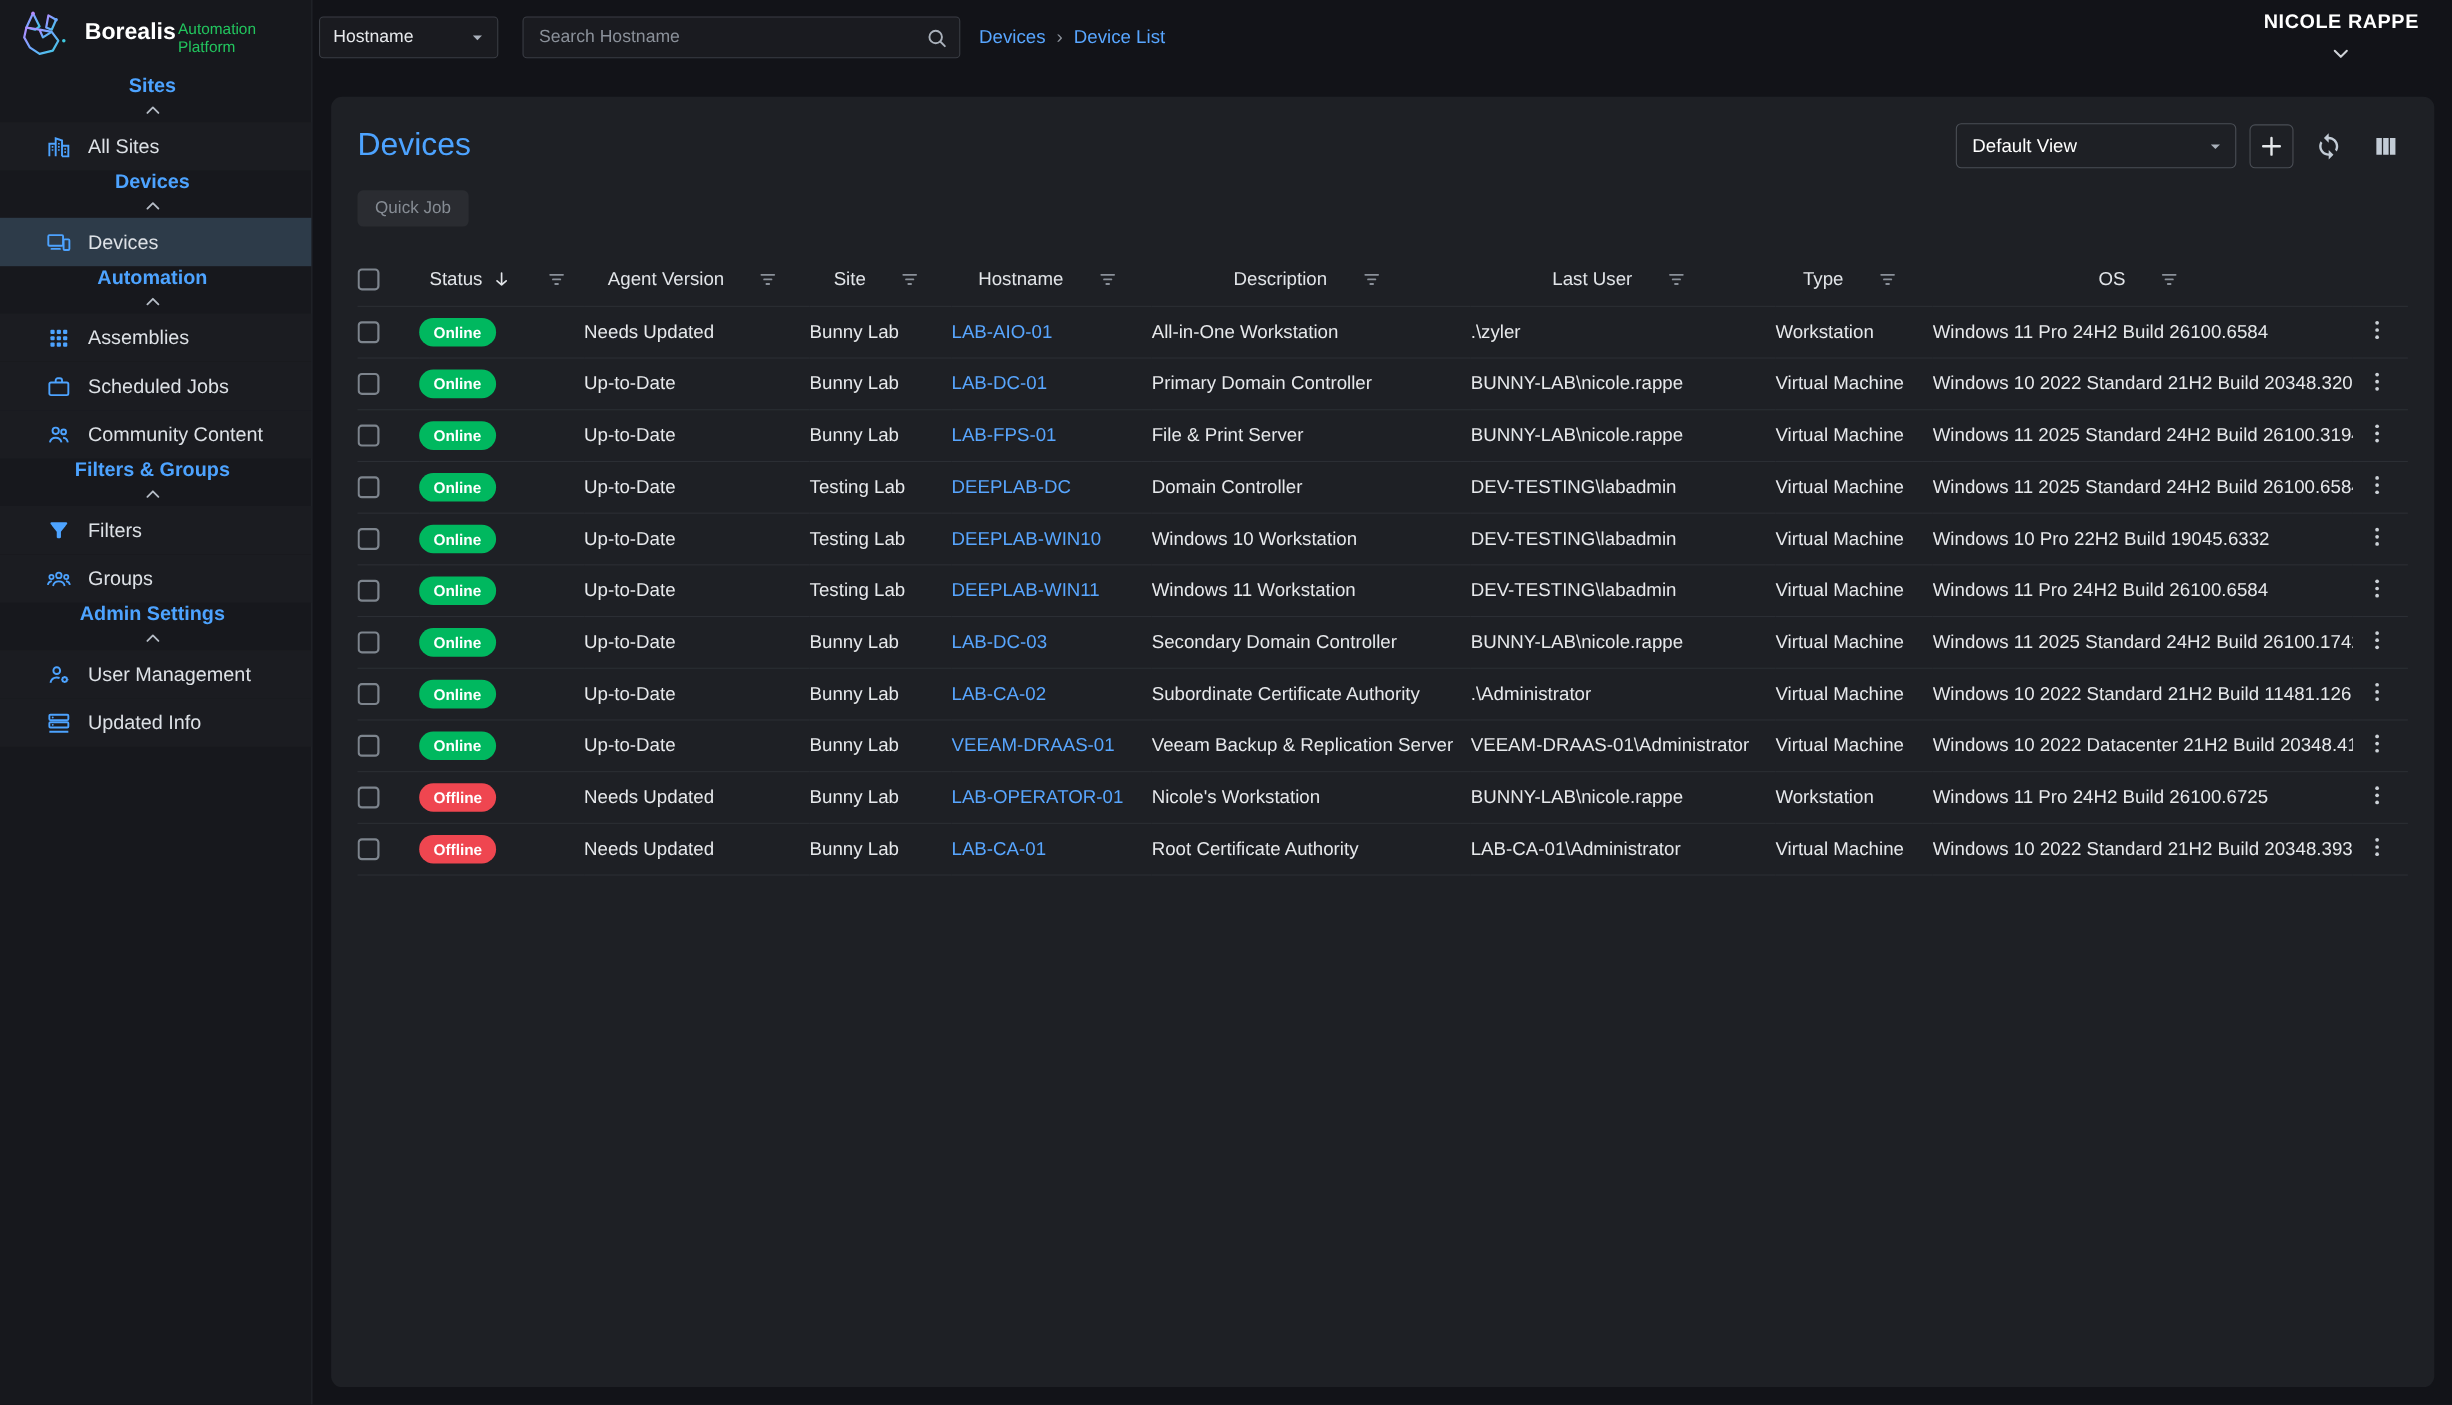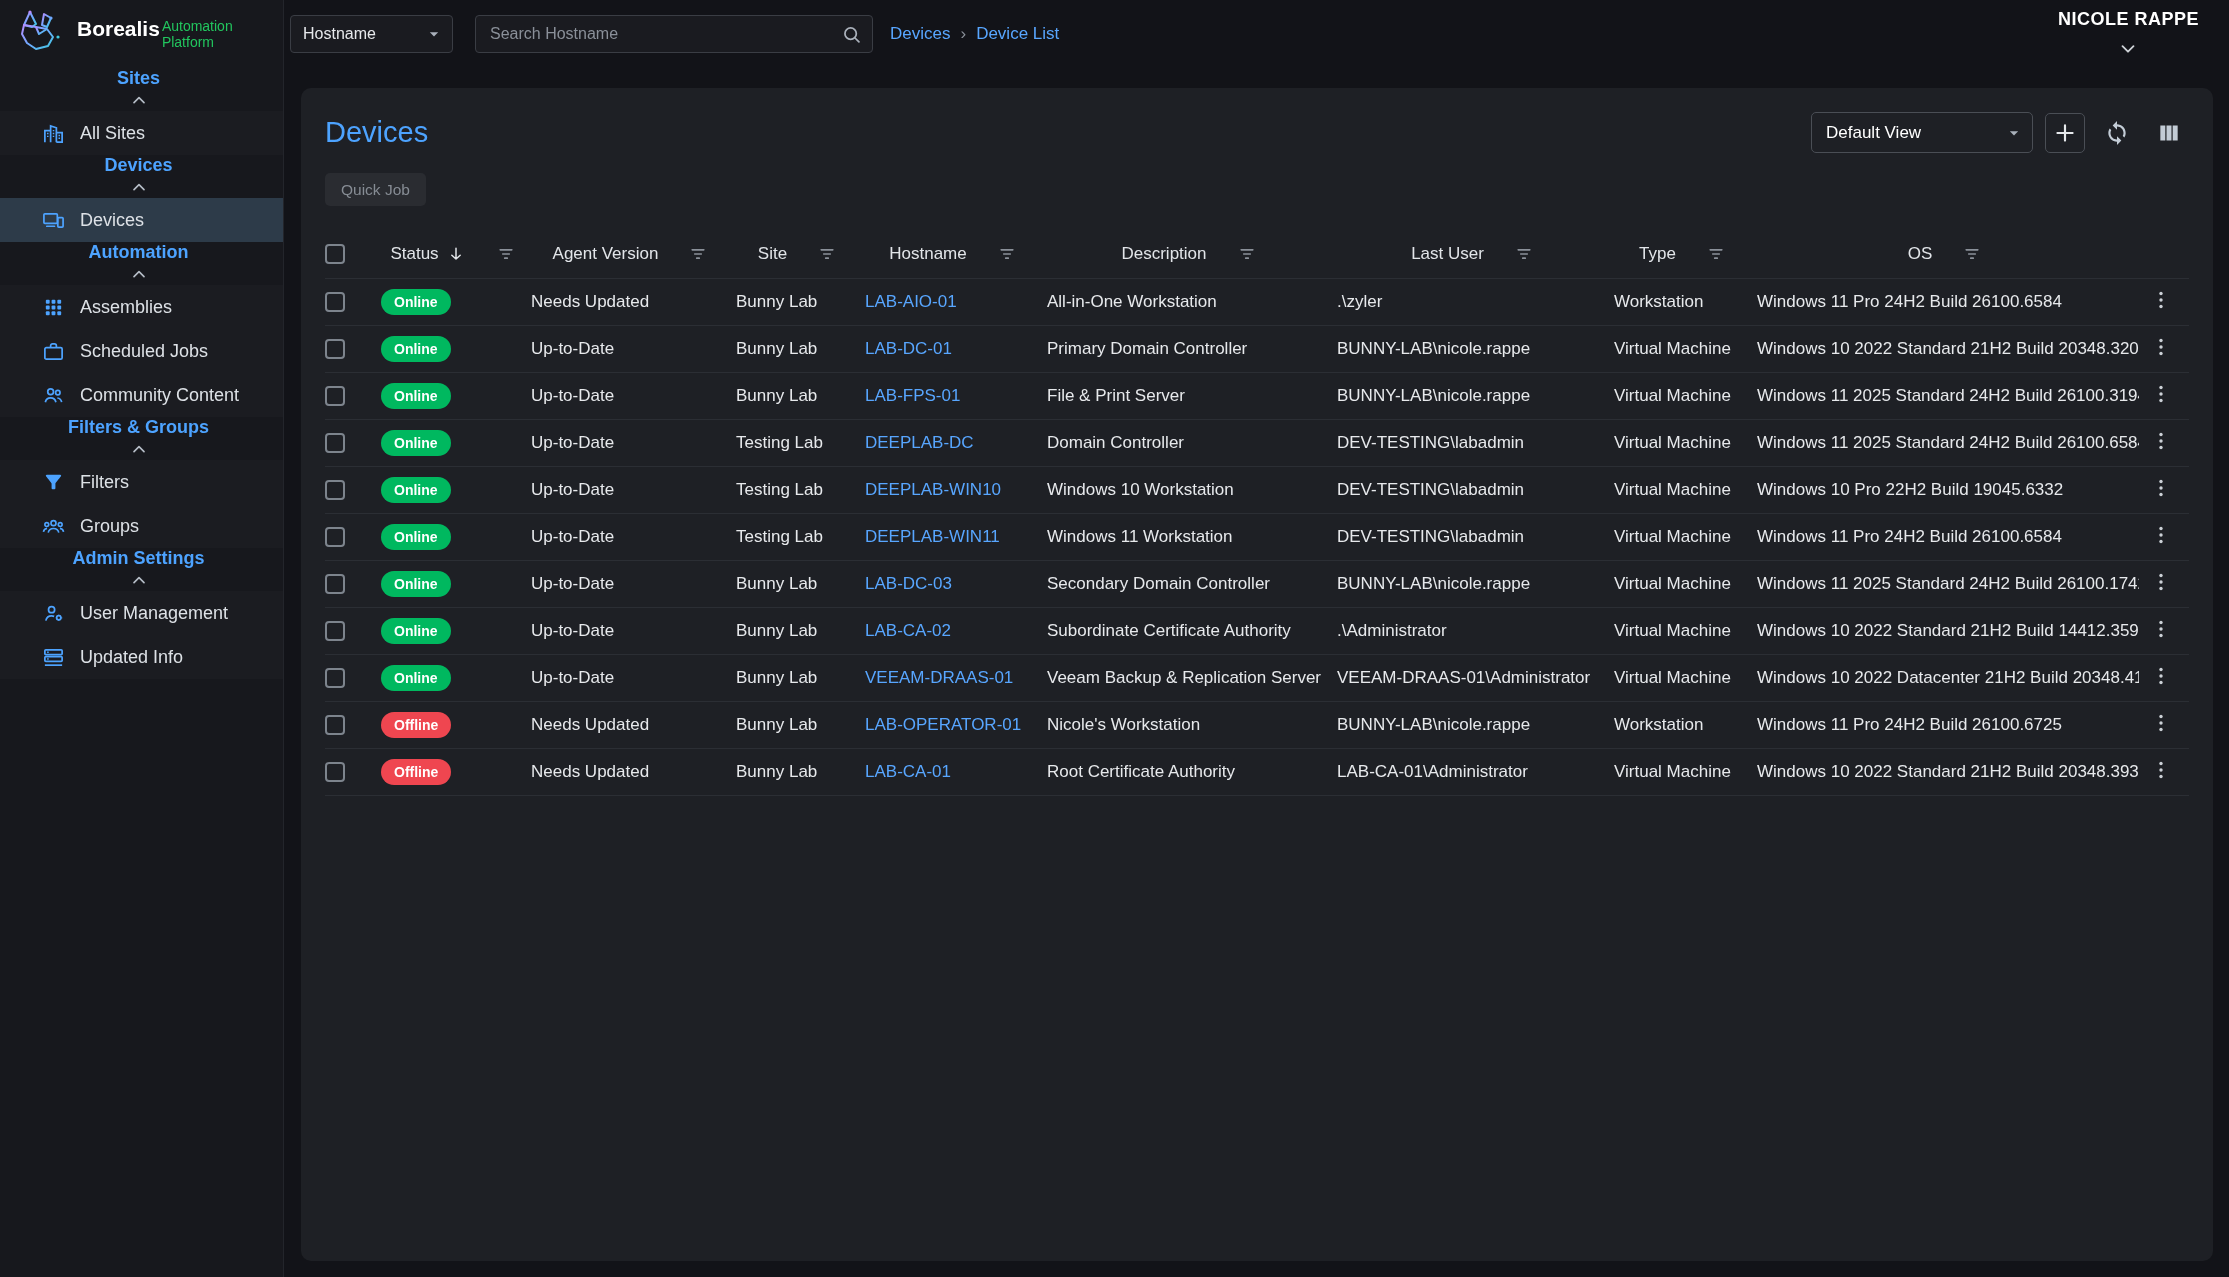--- a/index.html
+++ b/index.html
@@ -43,21 +43,21 @@
   .breadcrumb .crumb{color:var(--link);text-decoration:none;cursor:pointer;}
   .crumb-sep{color:#8a9099;}
   .user-menu{margin-left:auto;display:flex;align-items:center;gap:7px;font-size:18px;font-weight:bold;letter-spacing:.5px;color:#ffffff;cursor:pointer;flex-direction:column;}
   .user-chevron{width:22px;height:22px;color:#cfd3d8;}
 
   
   .panel{position:absolute;left:301px;top:88px;width:1912px;height:1173px;background:var(--panel);border-radius:10px;overflow:hidden;}
   .panel-head{display:flex;align-items:center;justify-content:space-between;padding:24px 24px 0 24px;}
   .page-title{font-size:29px;color:var(--accent);font-weight:500;}
   .toolbar{display:flex;align-items:center;gap:12px;}
-  .view-select{display:flex;align-items:center;justify-content:space-between;width:222px;height:41px;border:1px solid #4a4e55;border-radius:5px;padding:0 8px 0 14px;font-size:17px;color:#ffffff;cursor:pointer;background:transparent;}
+  .view-select{display:flex;align-items:center;justify-content:space-between;width:255px;height:41px;border:1px solid #4a4e55;border-radius:5px;padding:0 8px 0 14px;font-size:17px;color:#ffffff;cursor:pointer;background:transparent;}
   .icon-btn{width:40px;height:40px;display:flex;align-items:center;justify-content:center;background:none;border:none;cursor:pointer;color:#c3ccd6;padding:0;}
   .icon-btn.bordered{border:1px solid #4a4e55;border-radius:5px;color:#e6e9ec;}
   .icon-btn .icon{width:26px;height:26px;}
   .quick-job{display:inline-block;margin:20px 0 0 24px;height:33px;padding:0 16px;border-radius:5px;background:#2a2c31;border:none;color:#868c94;font-size:15.5px;font-family:inherit;cursor:default;}
 
   
   .table-wrap{margin:24px 24px 0 24px;}
   table{width:100%;border-collapse:collapse;table-layout:fixed;}
   th,td{text-align:left;padding:0 6px 0 0;height:47px;border-bottom:1px solid #2b2e34;font-size:17px;vertical-align:middle;white-space:nowrap;overflow:hidden;}
   th{height:48px;color:#e2e5e9;font-weight:500;}
@@ -583,21 +583,21 @@
             <td>
               <div class="cb"></div>
             </td>
             <td><span class="badge online">Online</span></td>
             <td>Up-to-Date</td>
             <td>Bunny Lab</td>
             <td><a class="host-link">LAB-CA-02</a></td>
             <td>Subordinate Certificate Authority</td>
             <td>.\Administrator</td>
             <td>Virtual Machine</td>
-            <td>Windows 10 2022 Standard 21H2 Build 14412.359</td>
+            <td>Windows 10 2022 Standard 21H2 Build 11481.126</td>
             <td class="cell-actions"><button class="kebab-btn">
                 <span class="icon">
                   <svg viewBox="0 0 24 24" fill="currentColor">
                     <circle cx="12" cy="5.5" r="1.7"></circle>
                     <circle cx="12" cy="12" r="1.7"></circle>
                     <circle cx="12" cy="18.5" r="1.7"></circle>
                   </svg>
                 </span>
               </button></td>
           </tr>

